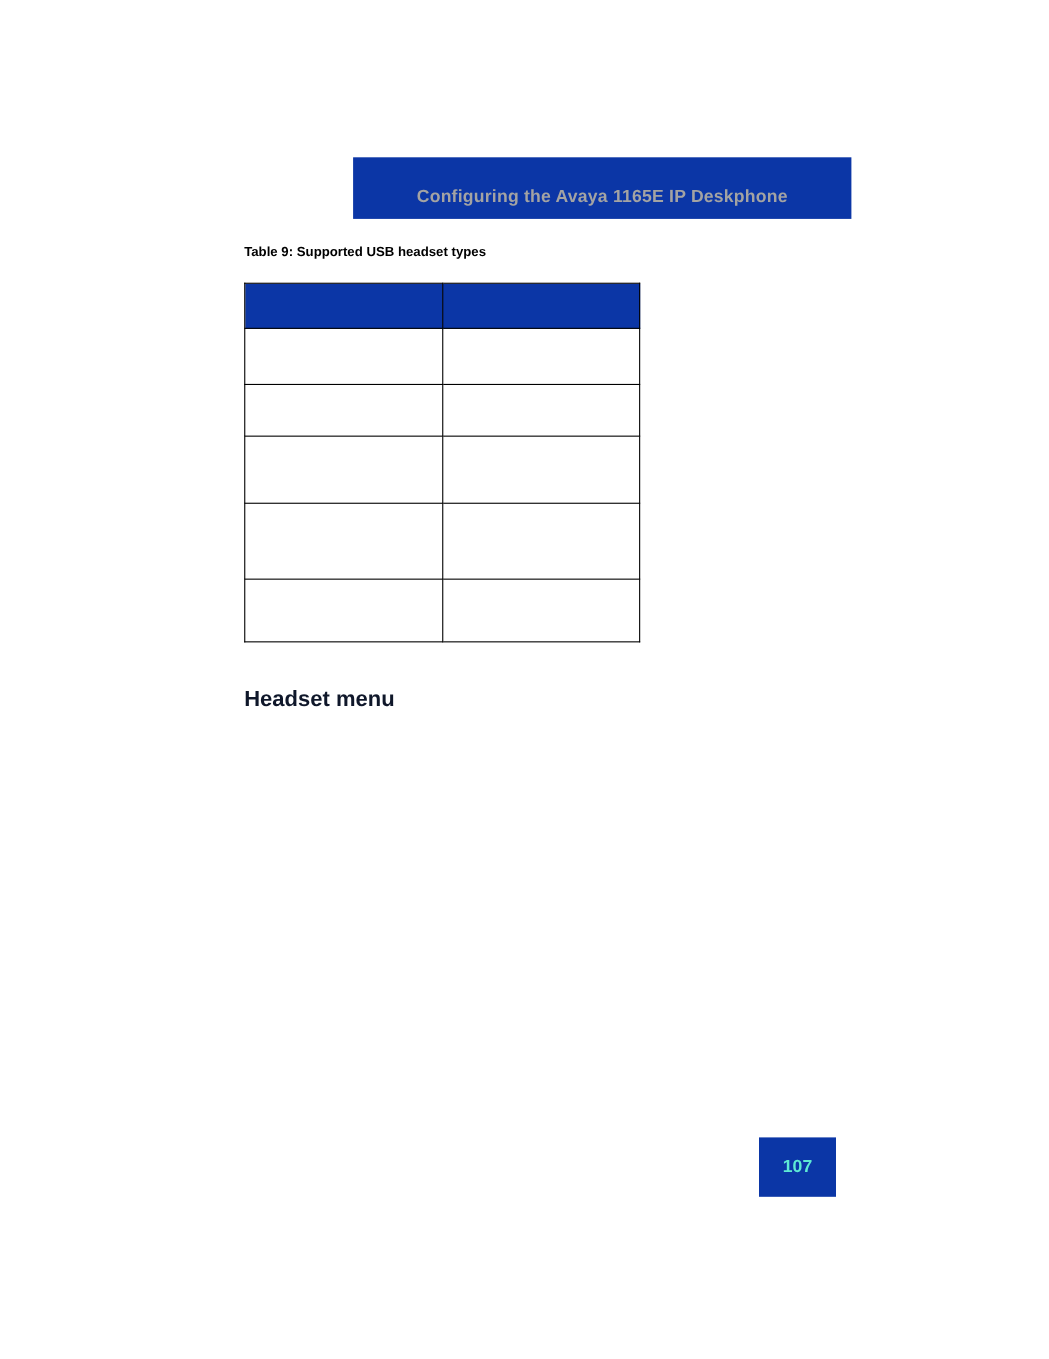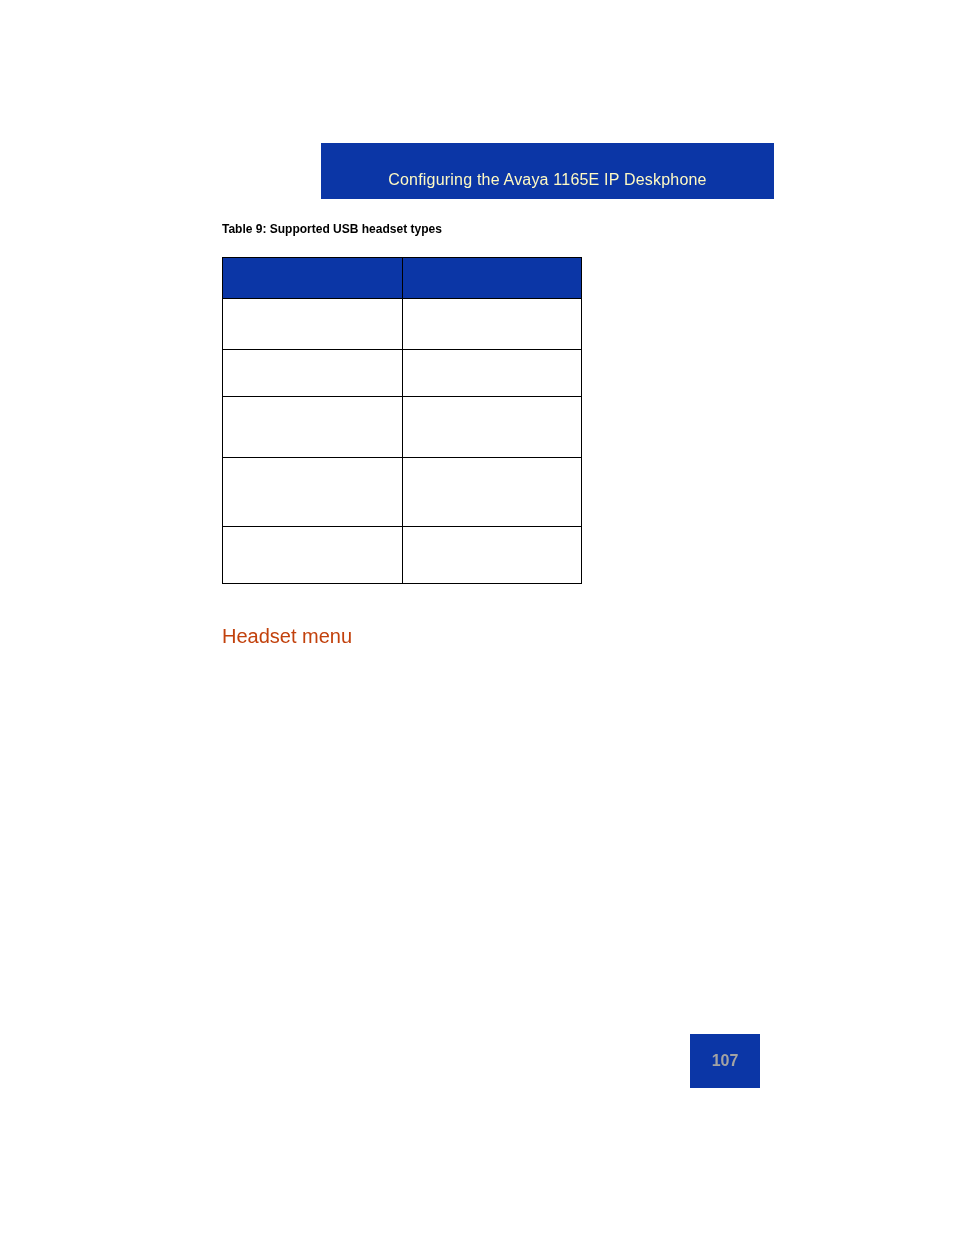--- a/index.html
+++ b/index.html
@@ -24,22 +24,22 @@
     width: 453px;
     height: 56px;
     background: #0b36a6;
     display: flex;
     align-items: flex-end;
     justify-content: center;
     padding-bottom: 10px;
     box-sizing: border-box;
   }
   .header-band span {
-    color: #fef9c3;
-    font-weight: normal;
+    color: #a3a3a3;
+    font-weight: bold;
     font-size: 16px;
     letter-spacing: 0.2px;
   }
   .table-caption {
     position: absolute;
     top: 222px;
     left: 222px;
     font-weight: bold;
     font-size: 12px;
   }
@@ -65,38 +65,38 @@
   .usb-table .col2 { width: 180px; }
   .r1 td { height: 50px; }
   .r2 td { height: 46px; }
   .r3 td { height: 60px; }
   .r4 td { height: 68px; }
   .r5 td { height: 56px; }
   .section-heading {
     position: absolute;
     top: 625px;
     left: 222px;
-    color: #c2410c;
-    font-weight: normal;
+    color: #0f172a;
+    font-weight: bold;
     font-size: 20px;
     text-align: center;
   }
   .page-number-box {
     position: absolute;
     top: 1034px;
     left: 690px;
     width: 70px;
     height: 54px;
     background: #0b36a6;
     display: flex;
     align-items: center;
     justify-content: center;
   }
   .page-number-box span {
-    color: #a3a3a3;
+    color: #5eead4;
     font-weight: bold;
     font-size: 16px;
   }
 </style>
 </head>
 <body>
 
 <div class="page">
 
   <div class="header-band">

